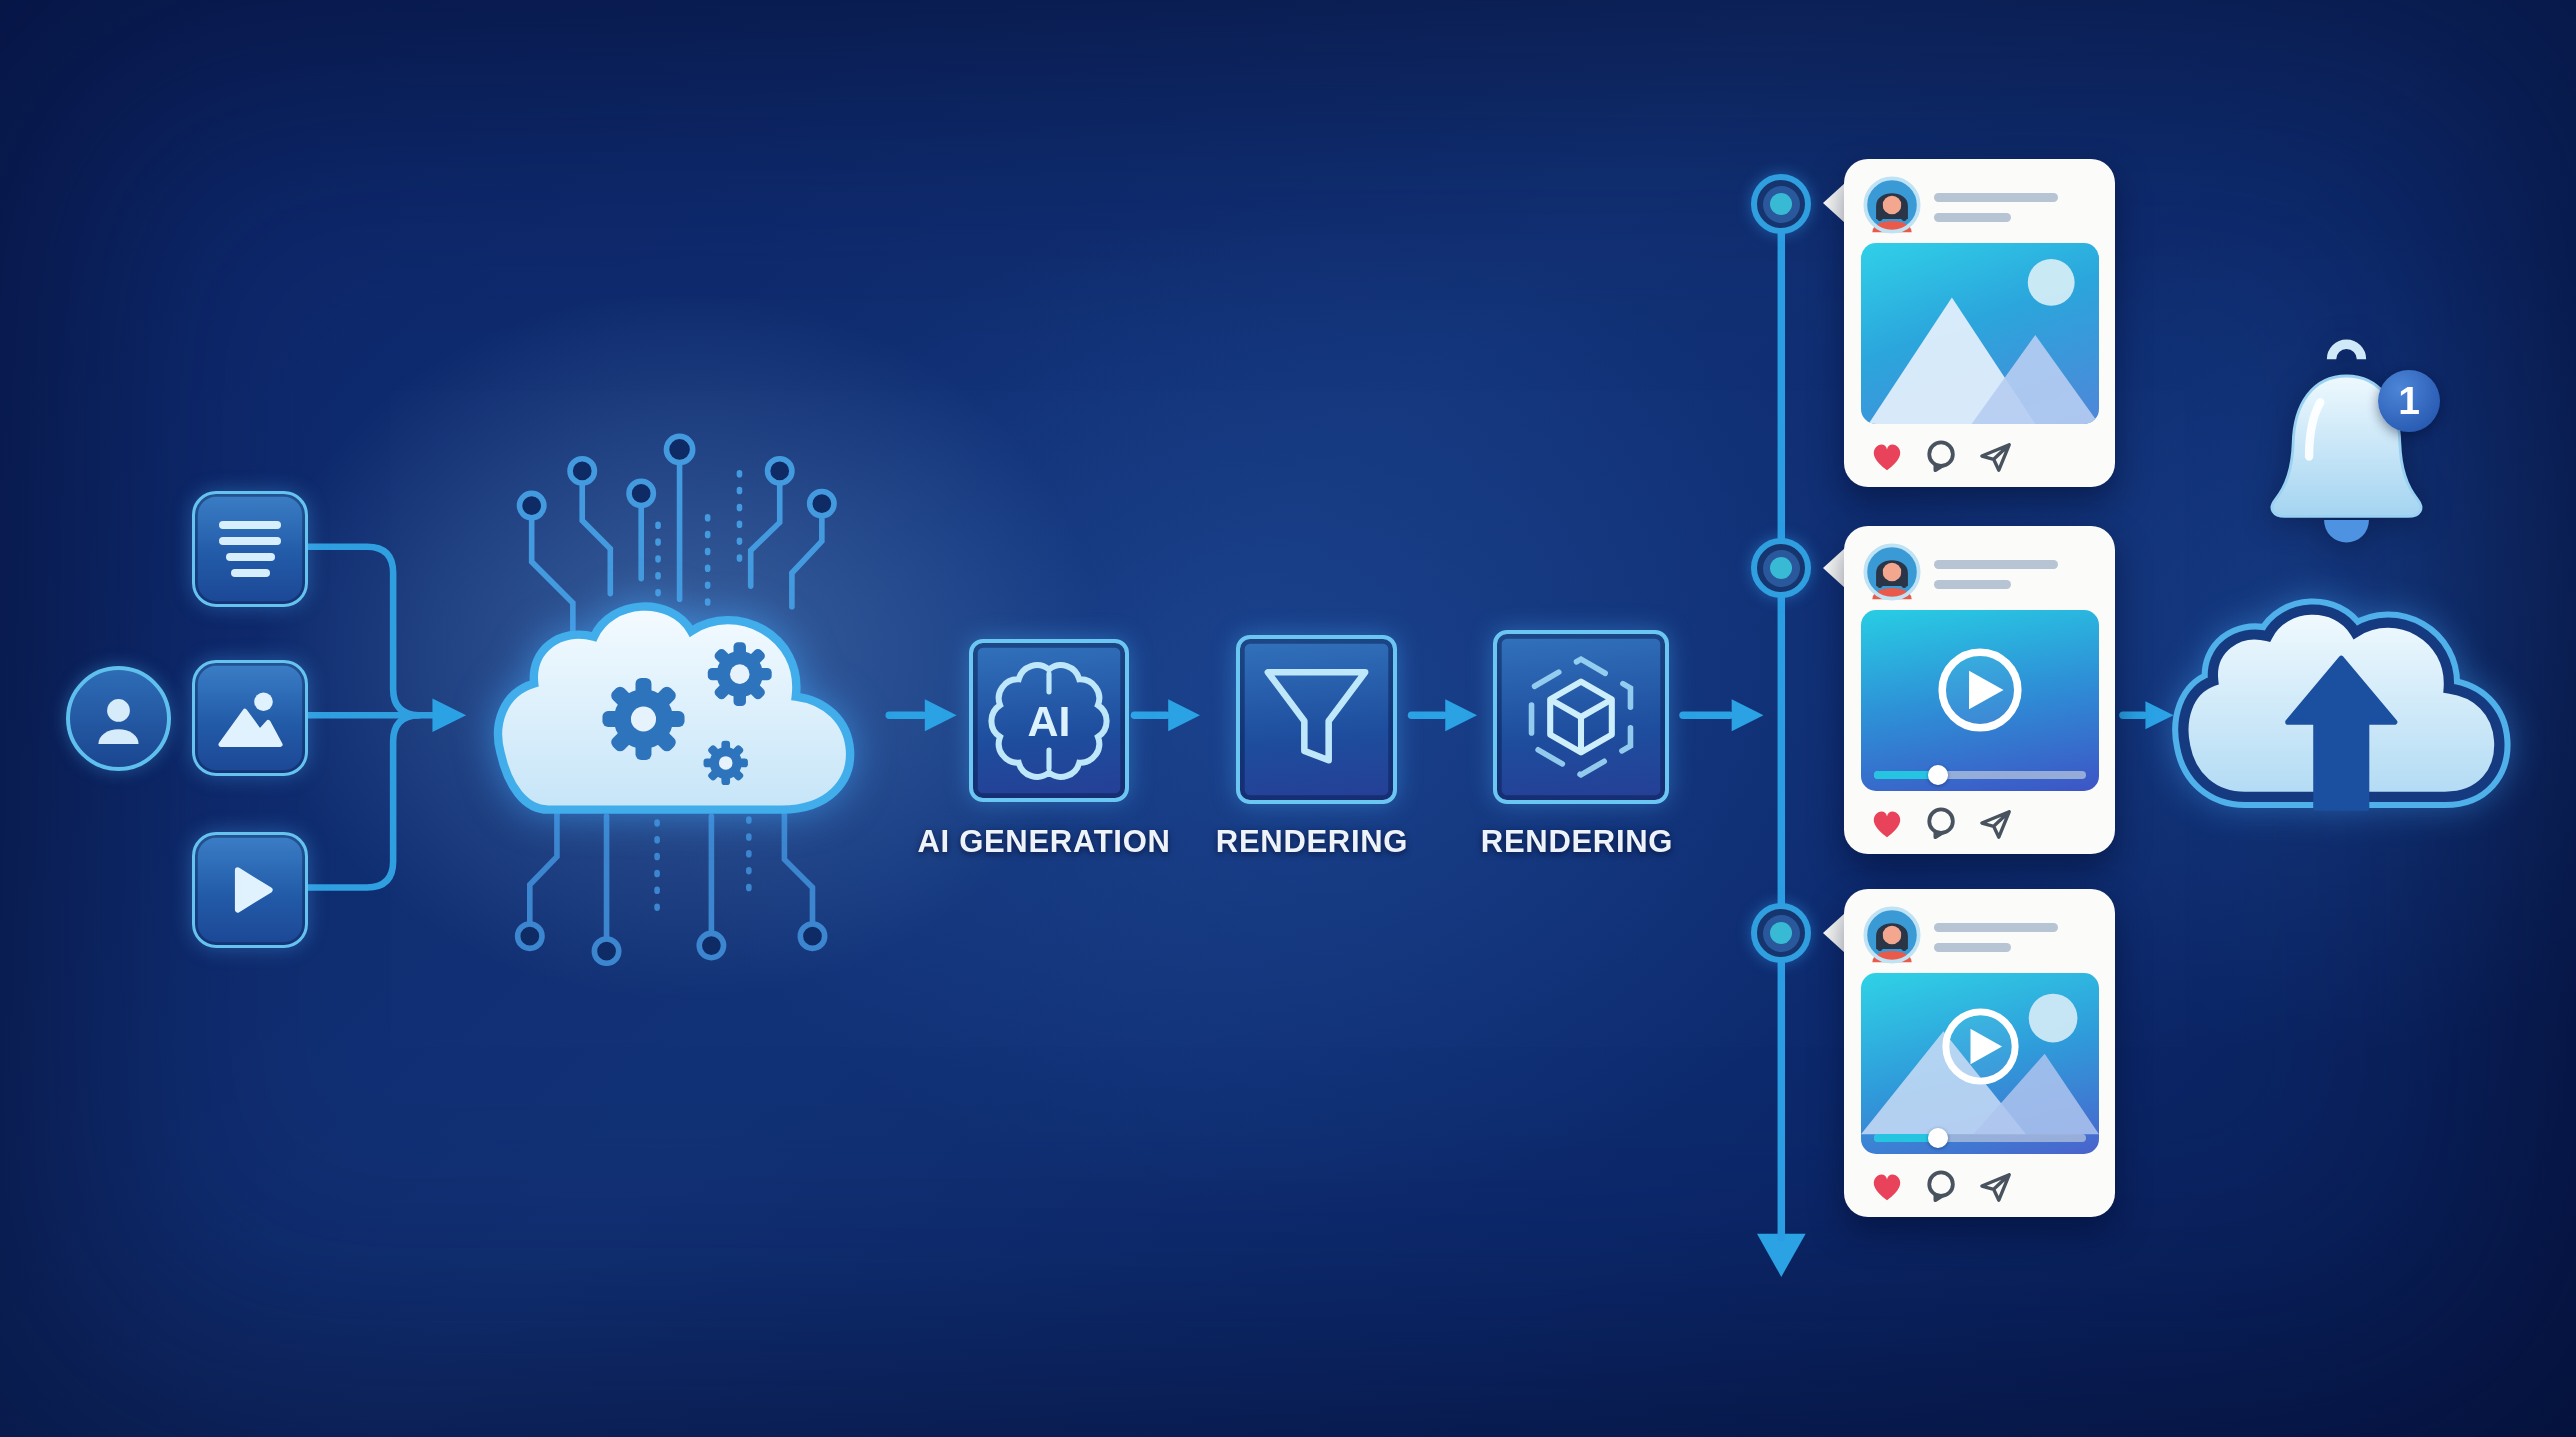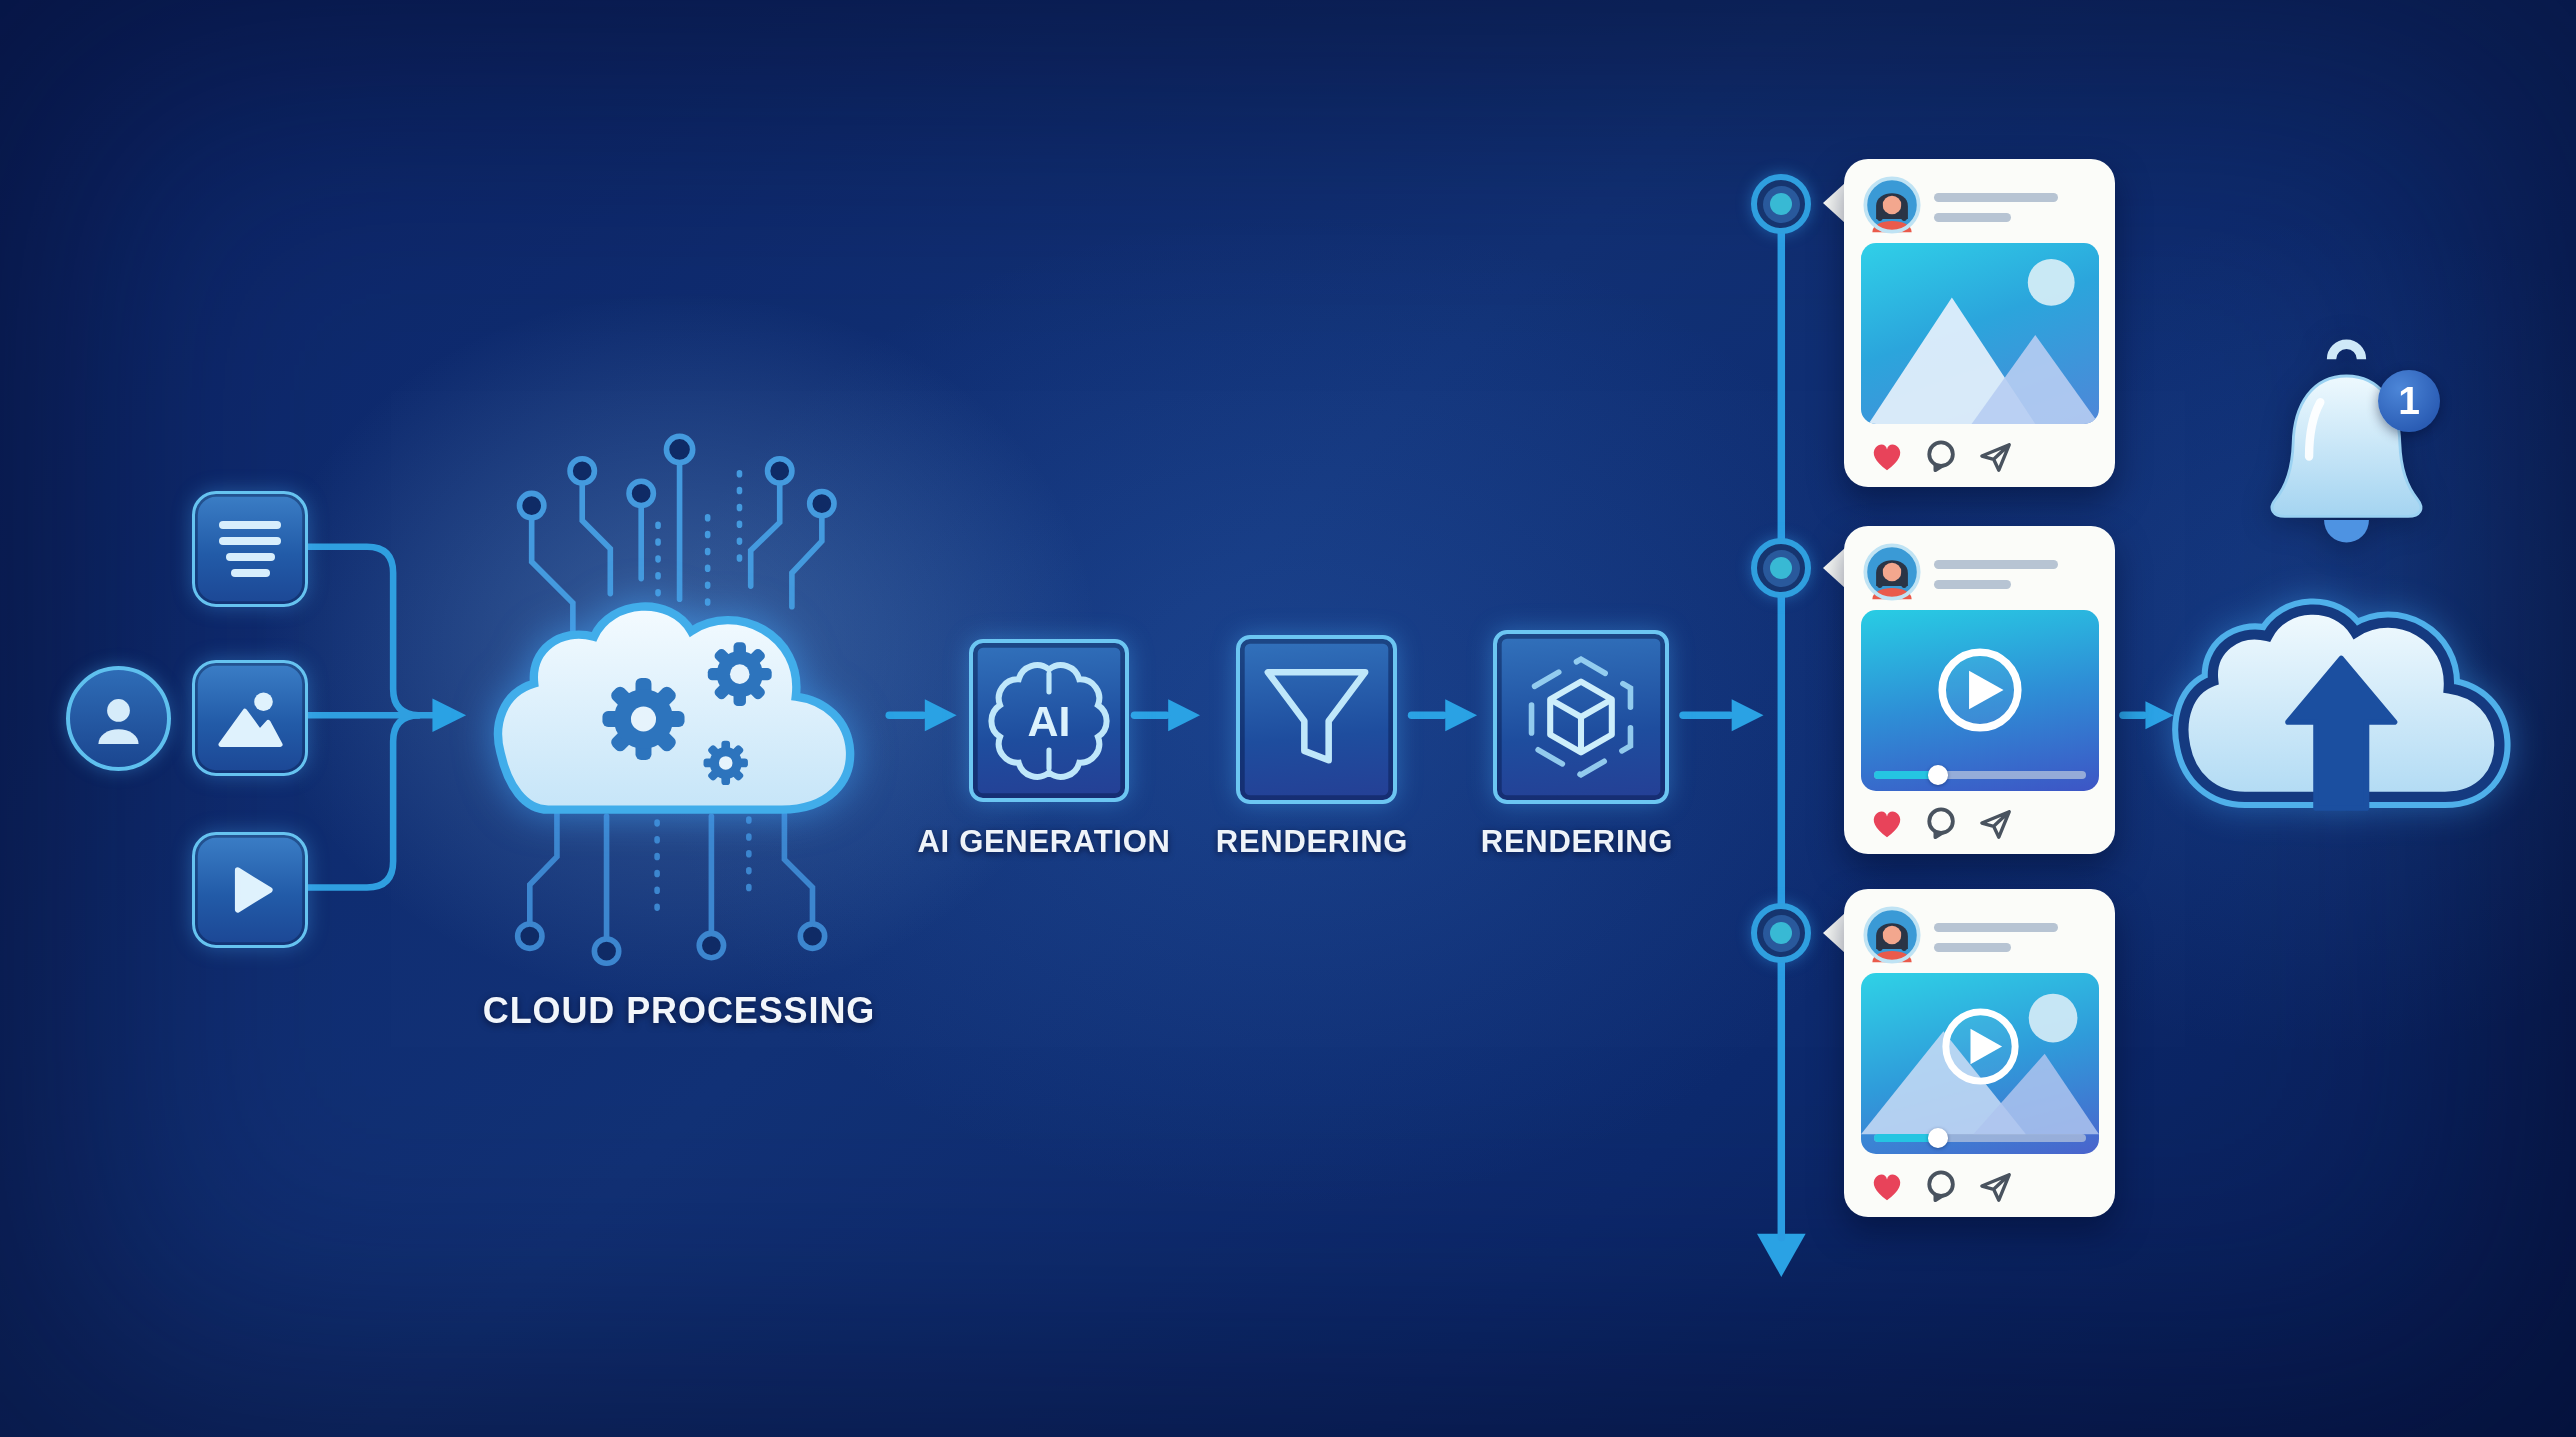--- a/index.html
+++ b/index.html
@@ -238,21 +238,20 @@
   </div>
 
   <svg class="abs" style="left:459px;top:562px;filter:drop-shadow(0 0 19px rgba(70,170,255,.55))" width="440" height="271" viewBox="0 0 470 290">
     <path d="M95 265 L345 265 C395 265 420 235 418 202 C416 170 392 148 360 144
              C368 78 296 42 248 74 C226 36 162 40 144 80 C108 70 76 94 80 130
              C46 140 36 174 44 204 C52 240 70 265 95 265 Z" fill="url(#cloudFillA)" stroke="#41adea" stroke-width="9"></path>
     <use href="#gear" transform="translate(197,168) scale(1.22)"></use>
     <use href="#gear" transform="translate(300,120) scale(0.95)"></use>
     <use href="#gear" transform="translate(285,215) scale(0.66)"></use>
   </svg>
-  <div class="cloud-label">CLOUD PROCESSING</div>
 
   <div class="step-box" style="left:969px;top:639px;width:152px;height:155px">
     <svg width="140" height="140" viewBox="-75 -75 150 150">
       <path d="M 0 -60 A22 22 0 0 1 35.3 -48.5 A22 22 0 0 1 57 -18.5 A22 22 0 0 1 57 18.5
                A22 22 0 0 1 35.3 48.5 A22 22 0 0 1 0 60 A22 22 0 0 1 -35.3 48.5
                A22 22 0 0 1 -57 18.5 A22 22 0 0 1 -57 -18.5 A22 22 0 0 1 -35.3 -48.5
                A22 22 0 0 1 0 -60 Z" fill="none" stroke="#bfe7fa" stroke-width="7" transform="scale(0.92)"></path>
       <path d="M0 -55 V-34 M0 55 V34" stroke="#bfe7fa" stroke-width="6" stroke-linecap="round" transform="scale(0.92)"></path>
       <text x="0" y="16" text-anchor="middle" font-size="46" font-weight="bold" fill="#dcf2fd" font-family="Liberation Sans, sans-serif">AI</text>
     </svg>

